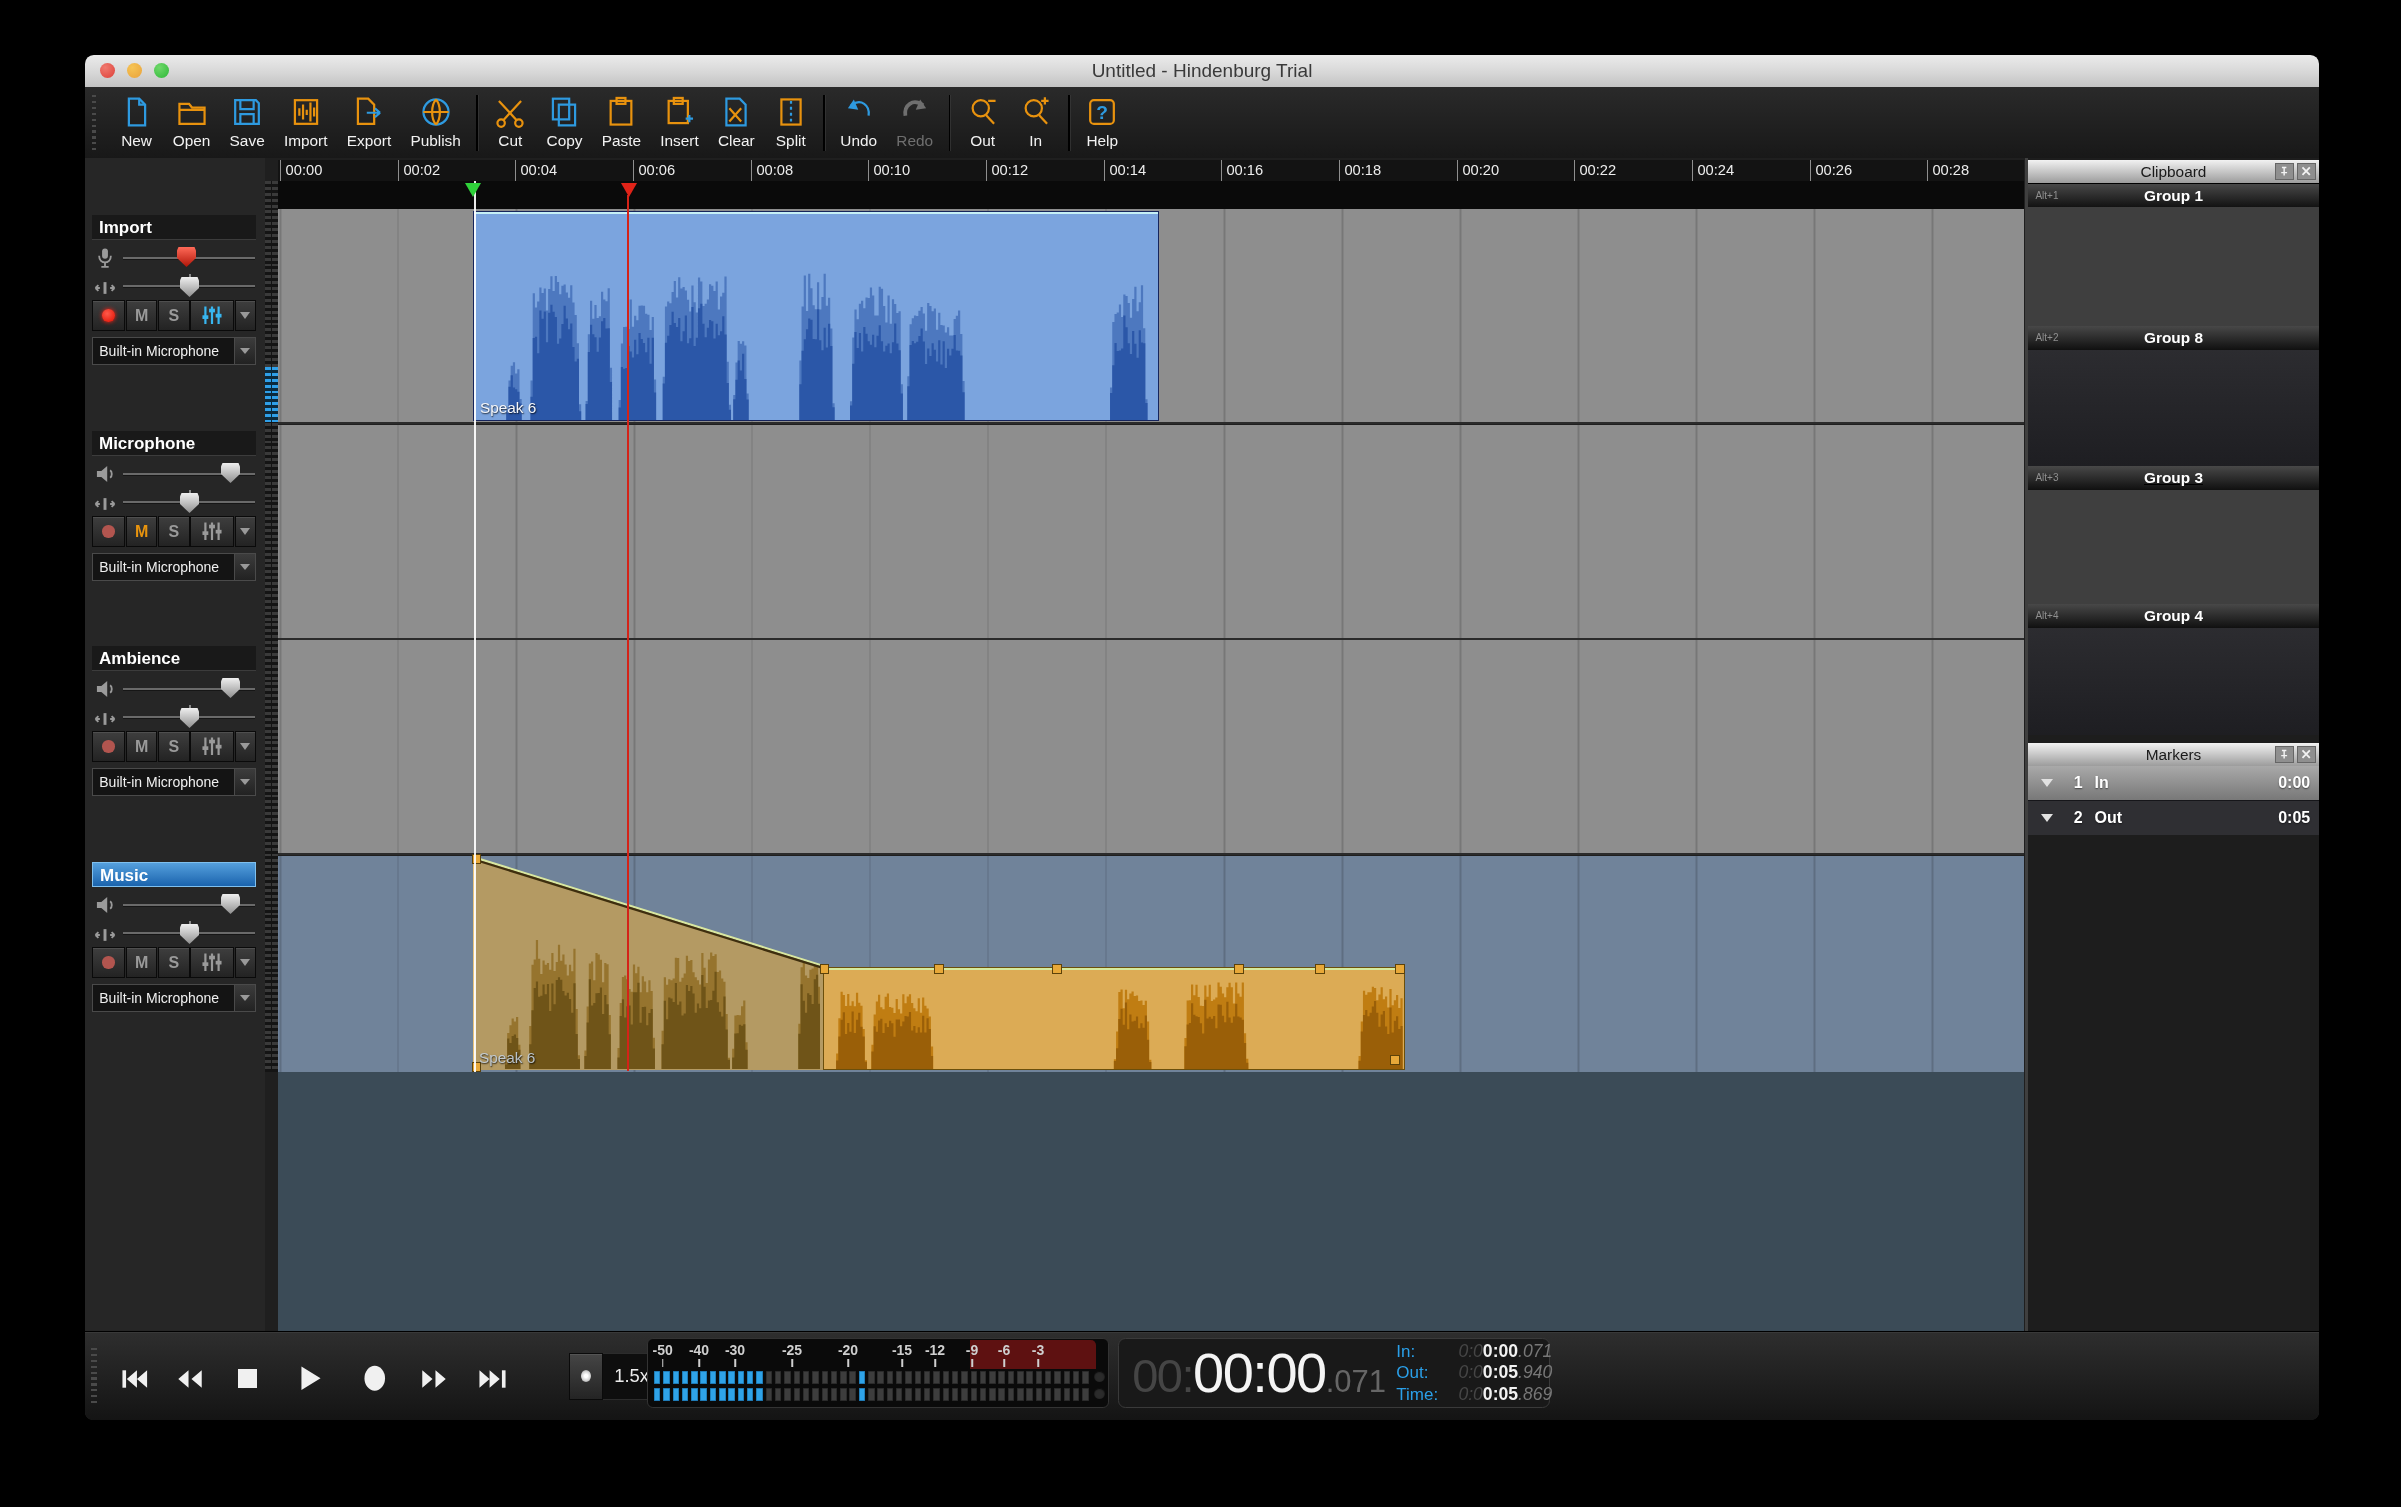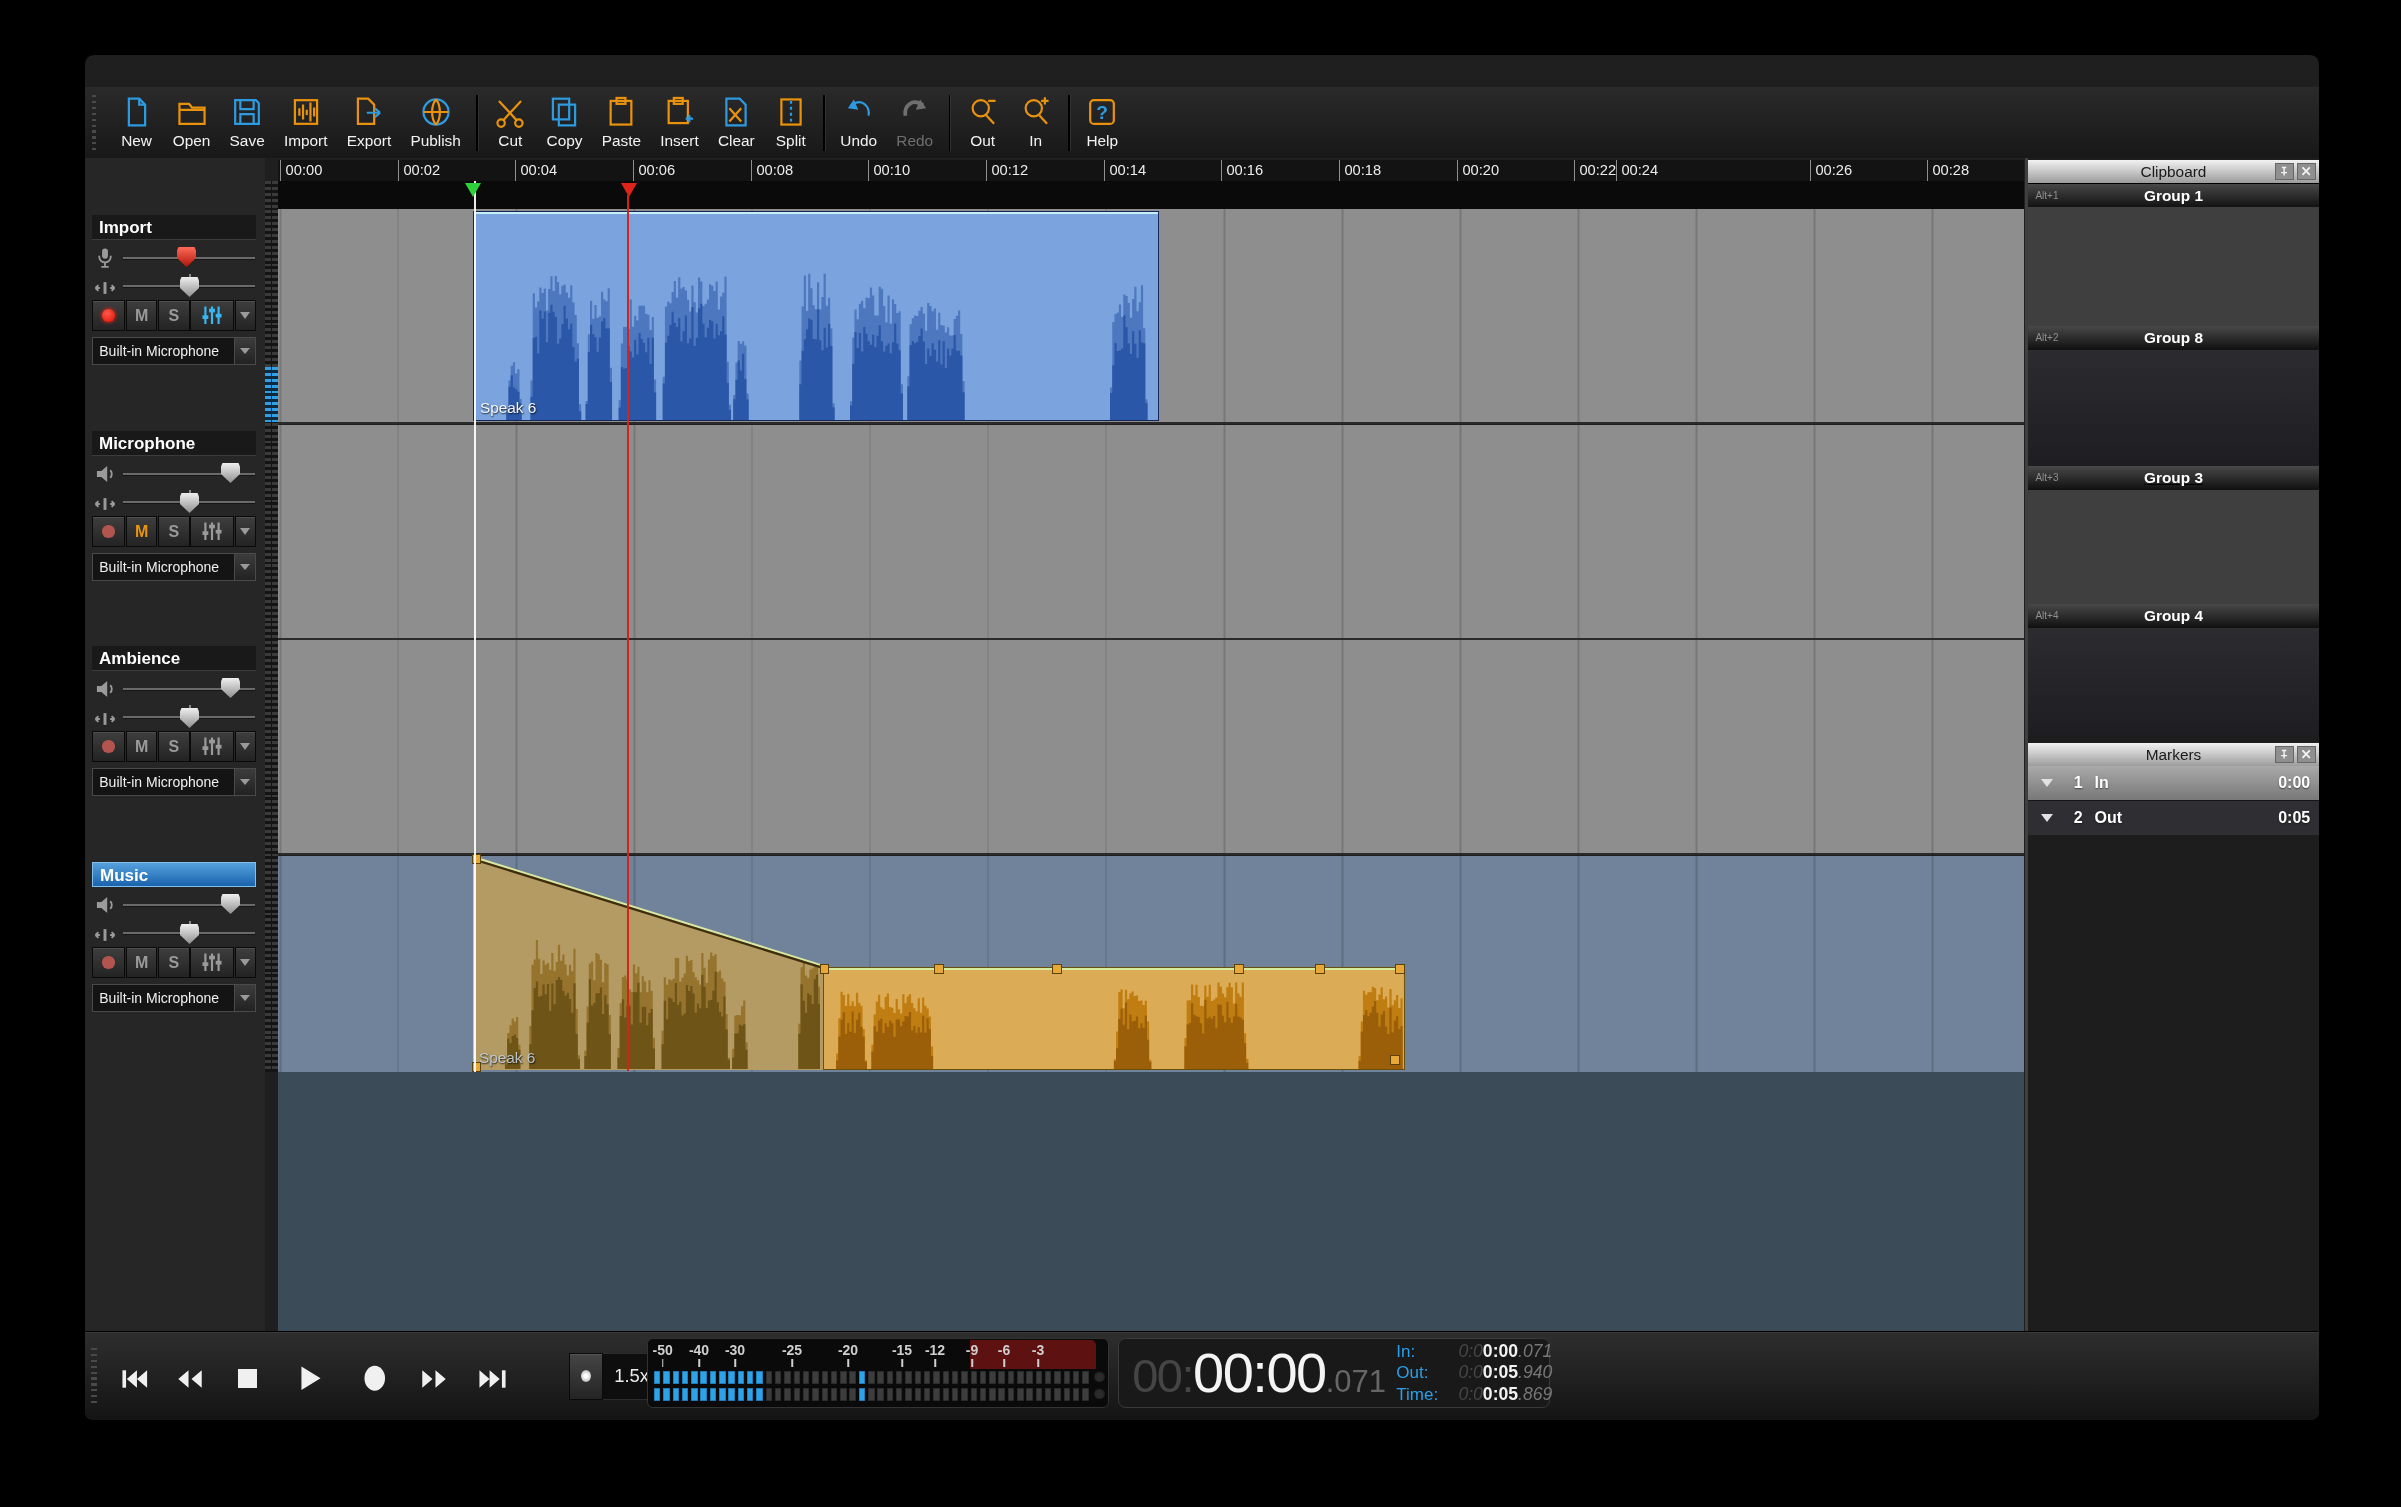--- a/index.html
+++ b/index.html
@@ -176,20 +176,26 @@
   .trow .vals .f1{color:#777;}
   .icna{stroke:#e8920e;fill:none;stroke-width:3;}
   .icnb{stroke:#2e9ae0;fill:none;stroke-width:3;}
 </style>
 </head>
 <body>
 
 <div class="screen">
 <div class="window">
 
+  <div class="titlebar">
+    <span class="tl red"></span>
+    <span class="tl yel"></span>
+    <span class="tl grn"></span>
+    <div class="wtitle">Untitled - Hindenburg Trial</div>
+  </div>
 
   <div class="toolbar">
     <div class="tb-handle"></div>
     <div class="tb-btn">
       <svg viewBox="0 0 46 46">
             <path class="icnb" d="M12 5h14l8 8v28H12z"></path>
             <path class="icnb" d="M26 5v8h8"></path>
           </svg>
       <span class="lbl">New</span>
         </div>
@@ -331,21 +337,21 @@
           <span style="left: 237px;">00:04</span>
           <span style="left: 355px;">00:06</span>
           <span style="left: 473px;">00:08</span>
           <span style="left: 590px;">00:10</span>
           <span style="left: 708px;">00:12</span>
           <span style="left: 826px;">00:14</span>
           <span style="left: 943px;">00:16</span>
           <span style="left: 1061px;">00:18</span>
           <span style="left: 1179px;">00:20</span>
           <span style="left: 1296px;">00:22</span>
-          <span style="left: 1338px;">00:24</span>
+          <span style="left: 1414px;">00:24</span>
           <span style="left: 1532px;">00:26</span>
           <span style="left: 1649px;">00:28</span>
         </div>
     <div class="markerstrip"></div>
     <div class="lane gray" style="top:49px;height:213px;"></div>
     <div class="lane-sep" style="top:262px;"></div>
     <div class="lane gray" style="top:265px;height:213px;"></div>
     <div class="lane-sep" style="top:478px;"></div>
     <div class="lane gray" style="top:480px;height:213px;"></div>
     <div class="lane-sep" style="top:693px;"></div>

